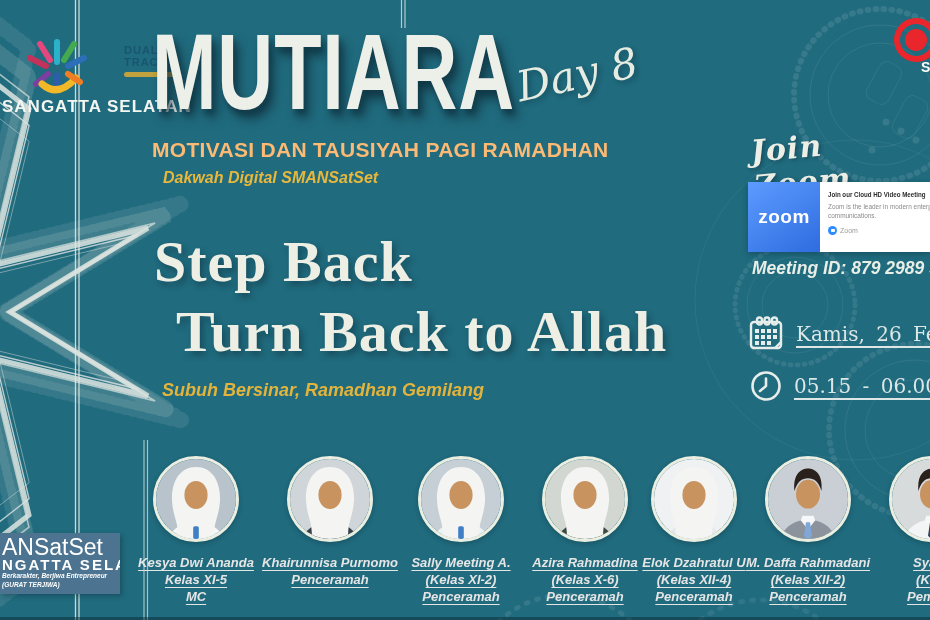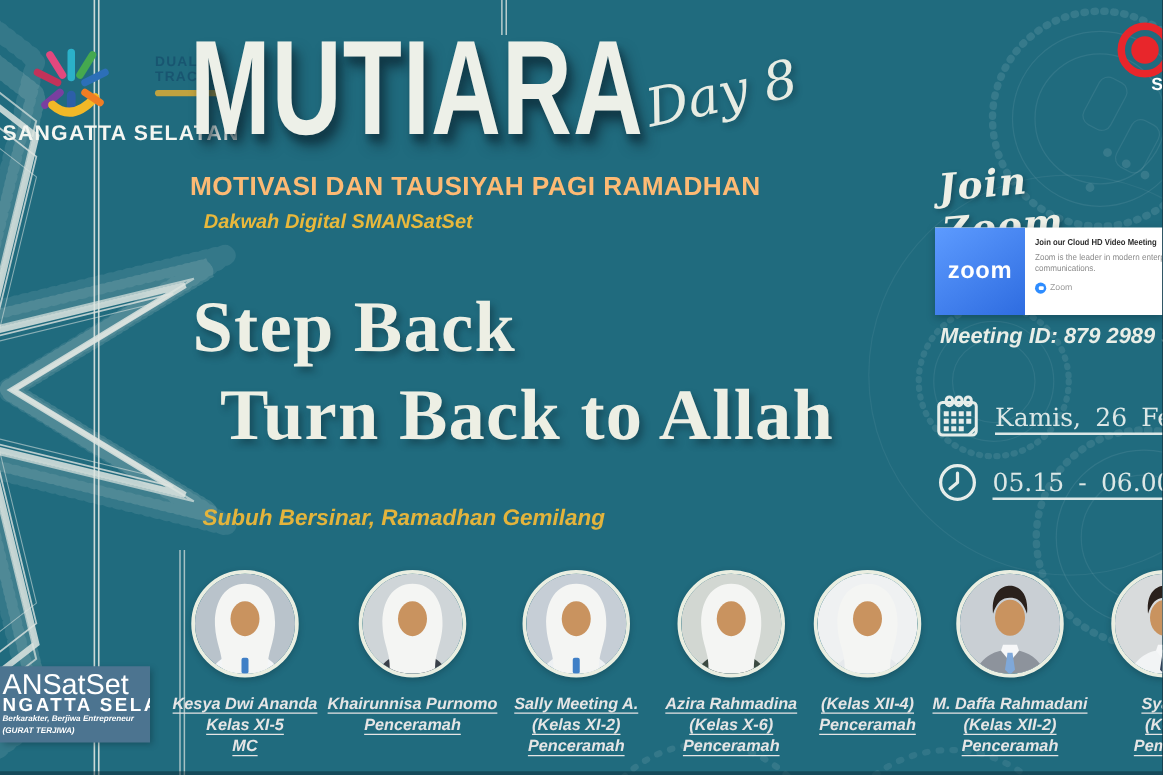--- a/index.html
+++ b/index.html
@@ -36,21 +36,21 @@
     letter-spacing:.3px;white-space:nowrap;}
   .program{left:163px;top:169px;color:#E8B83C;font-weight:bold;font-style:italic;
     font-size:16px;white-space:nowrap;}
   
   .main-line{color:#EDEFE4;font-family:"Liberation Serif",serif;font-weight:bold;
     margin:4px;white-space:nowrap;text-shadow:3px 4px 6px rgba(12,40,52,.45);
     letter-spacing:1px;font-size:58px;}
   .main-line1{left:150px;top:224px;}
   .main-line2{left:172px;top:294px;}
   .tagline{left:162px;top:380px;color:#E3B43C;font-weight:bold;font-style:italic;
-    font-size:18px;white-space:nowrap;margin-top:24px;}
+    font-size:18px;white-space:nowrap;}
   
   .join-zoom{left:752px;top:126px;color:#EDEFE6;font-size:30px;font-style:italic;
     font-weight:bold;font-family:"DejaVu Serif",serif;transform:rotate(-5deg);
     letter-spacing:1px;text-shadow:2px 2px 4px rgba(12,40,52,.4);}
   .zoom-card{left:748px;top:182px;width:182px;height:70px;background:#fff;
     display:flex;overflow:hidden;box-shadow:0 2px 6px rgba(10,35,45,.35);}
   .zoom-card-left{width:72px;height:100%;flex:0 0 auto;
     background:linear-gradient(145deg,#5D9BFF 0%,#2E6CE0 100%);
     display:flex;align-items:center;justify-content:center;}
   .zoom-card-brand{color:#fff;font-weight:bold;font-size:19px;letter-spacing:.5px;}
@@ -354,20 +354,21 @@
           <g class="g-male" style="display: none;">
             <path class="av-outfit" d="M14,100 C22,82 36,76 50,76 C64,76 78,82 86,100 Z" fill="#e6e9ec"></path>
             <path d="M41,77 L50,88 L59,77 L57,71 L43,71 Z" fill="#F6F7F8"></path>
             <path class="av-tie" d="M47.5,79 L52.5,79 L55,96 L50,101 L45,96 Z" fill="#30425a" style="display: none;"></path>
             <ellipse cx="50" cy="44" rx="15" ry="18" fill="#C9935F"></ellipse>
             <path d="M33,40 C31,18 42,12 50,12 C58,12 69,18 67,40 C63,28 58,24 50,24 C42,24 37,28 33,40 Z" fill="#2A211C"></path>
           </g>
         </svg>
       </div>
       <div class="sp-lines">
+        <div class="sp-line sp-name">Elok Dzahratul U</div>
         <div class="sp-line sp-class">(Kelas XII-4)</div>
         <div class="sp-line sp-role">Penceramah</div>
       </div>
     </div>
 
     <div class="speaker">
       <div class="avatar">
         <svg width="80" height="80" viewBox="0 0 100 100">
           <rect class="av-bg" x="0" y="0" width="100" height="100" fill="#c9cfd4"></rect>
           <g class="g-hijab" style="display: none;">

